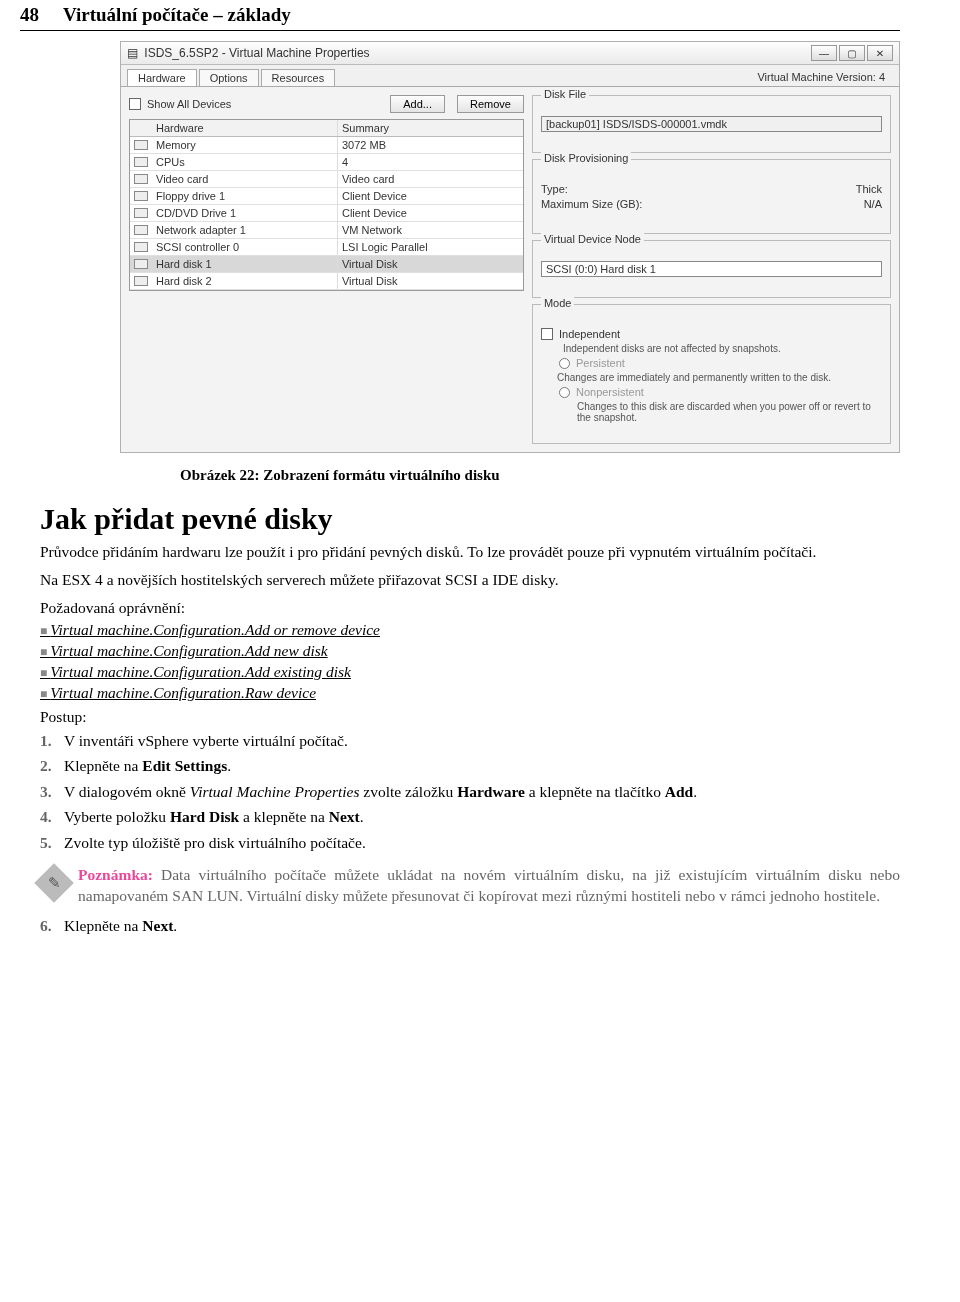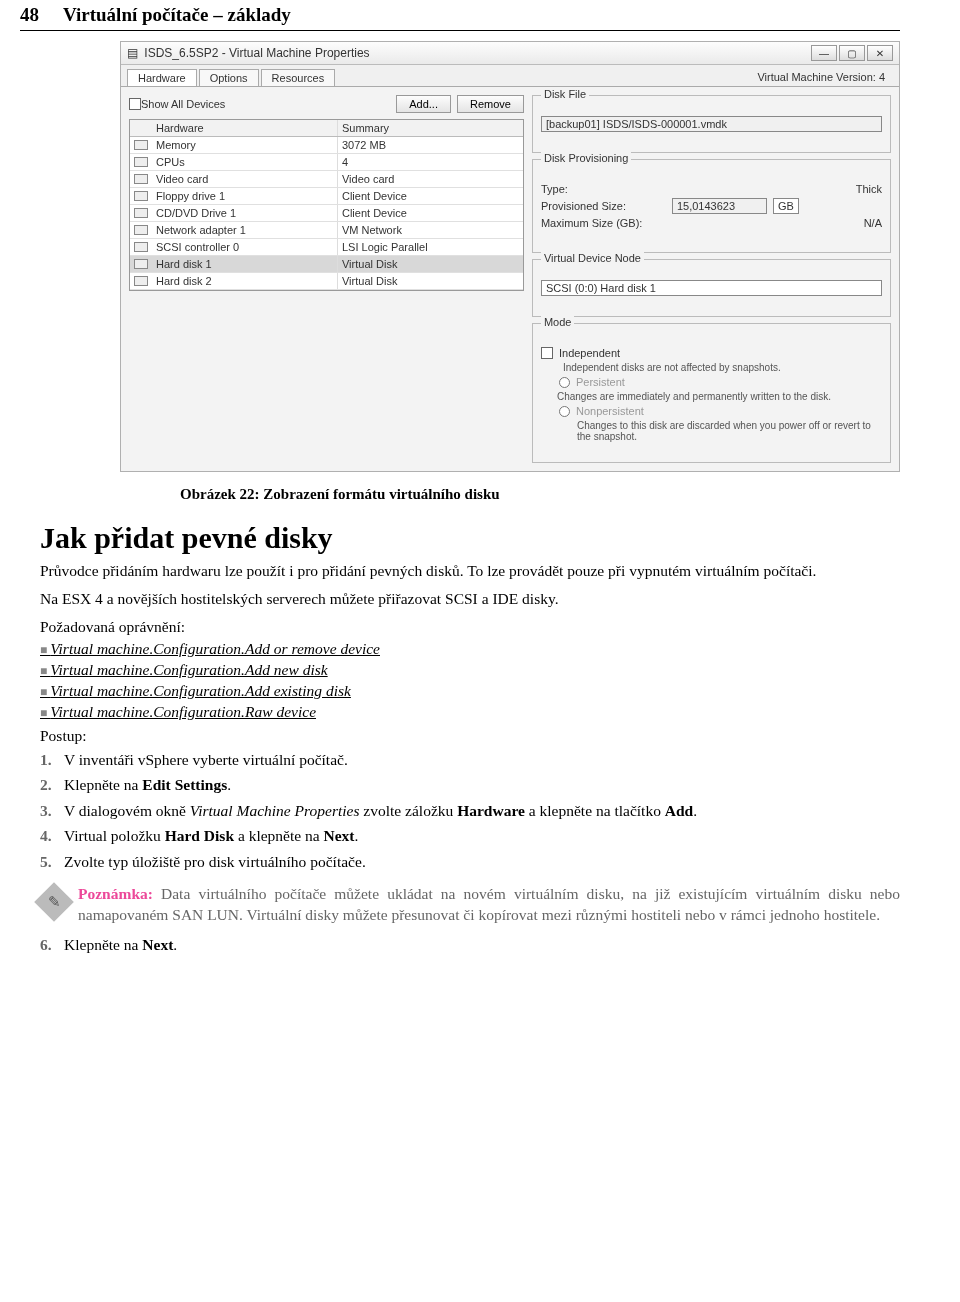--- a/index.html
+++ b/index.html
@@ -58,21 +58,21 @@
   .vm-version { margin-left: auto; padding: 2px 8px 0 0; font-size: 11px; }
   .dialog-body {
     display: flex;
     background: #f3f3f3;
     border-top: 1px solid #aaa;
     padding: 8px;
     gap: 8px;
   }
   .left-pane { flex: 1.1; }
   .right-pane { flex: 1; display: flex; flex-direction: column; gap: 6px; }
-  .show-devices-row { display: flex; align-items: center; margin-bottom: 6px; }
+  .show-devices-row { display: flex; align-items: center; gap: 6px; margin-bottom: 6px; }
   .chk { width: 12px; height: 12px; border: 1px solid #666; background: #fff; display: inline-block; }
   .btn {
     border: 1px solid #999; background: linear-gradient(#fdfdfd,#e4e4e4);
     padding: 2px 12px; font-size: 11px; margin-left: 6px;
   }
   .hw-table {
     border: 1px solid #999; background: #fff; width: 100%;
     font-size: 11px;
   }
   .hw-header, .hw-row {
@@ -264,25 +264,20 @@
       <div class="groupbox">
         <div class="groupbox-title">Disk File</div>
         <div class="inputbox ro">[backup01] ISDS/ISDS-000001.vmdk</div>
       </div>
 
       <div class="groupbox">
         <div class="groupbox-title">Disk Provisioning</div>
         <div class="field-row">
           <span class="field-label">Type:</span>
           <span class="field-val right-align">Thick</span>
-        </div>
-        <div class="field-row">
-          <span class="field-label">Provisioned Size:</span>
-          <span class="inputbox ro spin">15,0143623</span>
-          <span class="sel">GB</span>
         </div>
         <div class="field-row">
           <span class="field-label">Maximum Size (GB):</span>
           <span class="field-val right-align">N/A</span>
         </div>
       </div>
 
       <div class="groupbox">
         <div class="groupbox-title">Virtual Device Node</div>
         <div class="sel" style="width:100%">SCSI (0:0) Hard disk 1</div>
@@ -323,21 +318,21 @@
         <li>Virtual machine.Configuration.Add or remove device</li>
         <li>Virtual machine.Configuration.Add new disk</li>
         <li>Virtual machine.Configuration.Add existing disk</li>
         <li>Virtual machine.Configuration.Raw device</li>
       </ul>
       <div class="postup">Postup:</div>
       <ol class="steps">
         <li>V inventáři vSphere vyberte virtuální počítač.</li>
         <li><span>Klepněte na </span><span class="bold-inl">Edit Settings</span><span>.</span></li>
         <li><span>V dialogovém okně </span><span class="italic-inl">Virtual Machine Properties</span><span> zvolte záložku </span><span class="bold-inl">Hardware</span><span> a klepněte na tlačítko </span><span class="bold-inl">Add</span><span>.</span></li>
-        <li><span>Virtual položku </span><span class="bold-inl">Hard Disk</span><span> a klepněte na </span><span class="bold-inl">Next</span><span>.</span></li>
+        <li><span>Vyberte položku </span><span class="bold-inl">Hard Disk</span><span> a klepněte na </span><span class="bold-inl">Next</span><span>.</span></li>
         <li>Zvolte typ úložiště pro disk virtuálního počítače.</li>
       </ol>
 
       <div class="note-box">
         <div class="note-icon"></div>
         <div class="note-text"><b>Poznámka:</b><span> Data virtuálního počítače můžete ukládat na novém virtuálním disku, na již existujícím virtuálním disku nebo namapovaném SAN LUN. Virtuální disky můžete přesunovat či kopírovat mezi různými hostiteli nebo v rámci jednoho hostitele.</span></div>
       </div>
 
       <ol class="steps" start="6" style="counter-reset: step 5">
         <li><span>Klepněte na </span><span class="bold-inl">Next</span><span>.</span></li>

